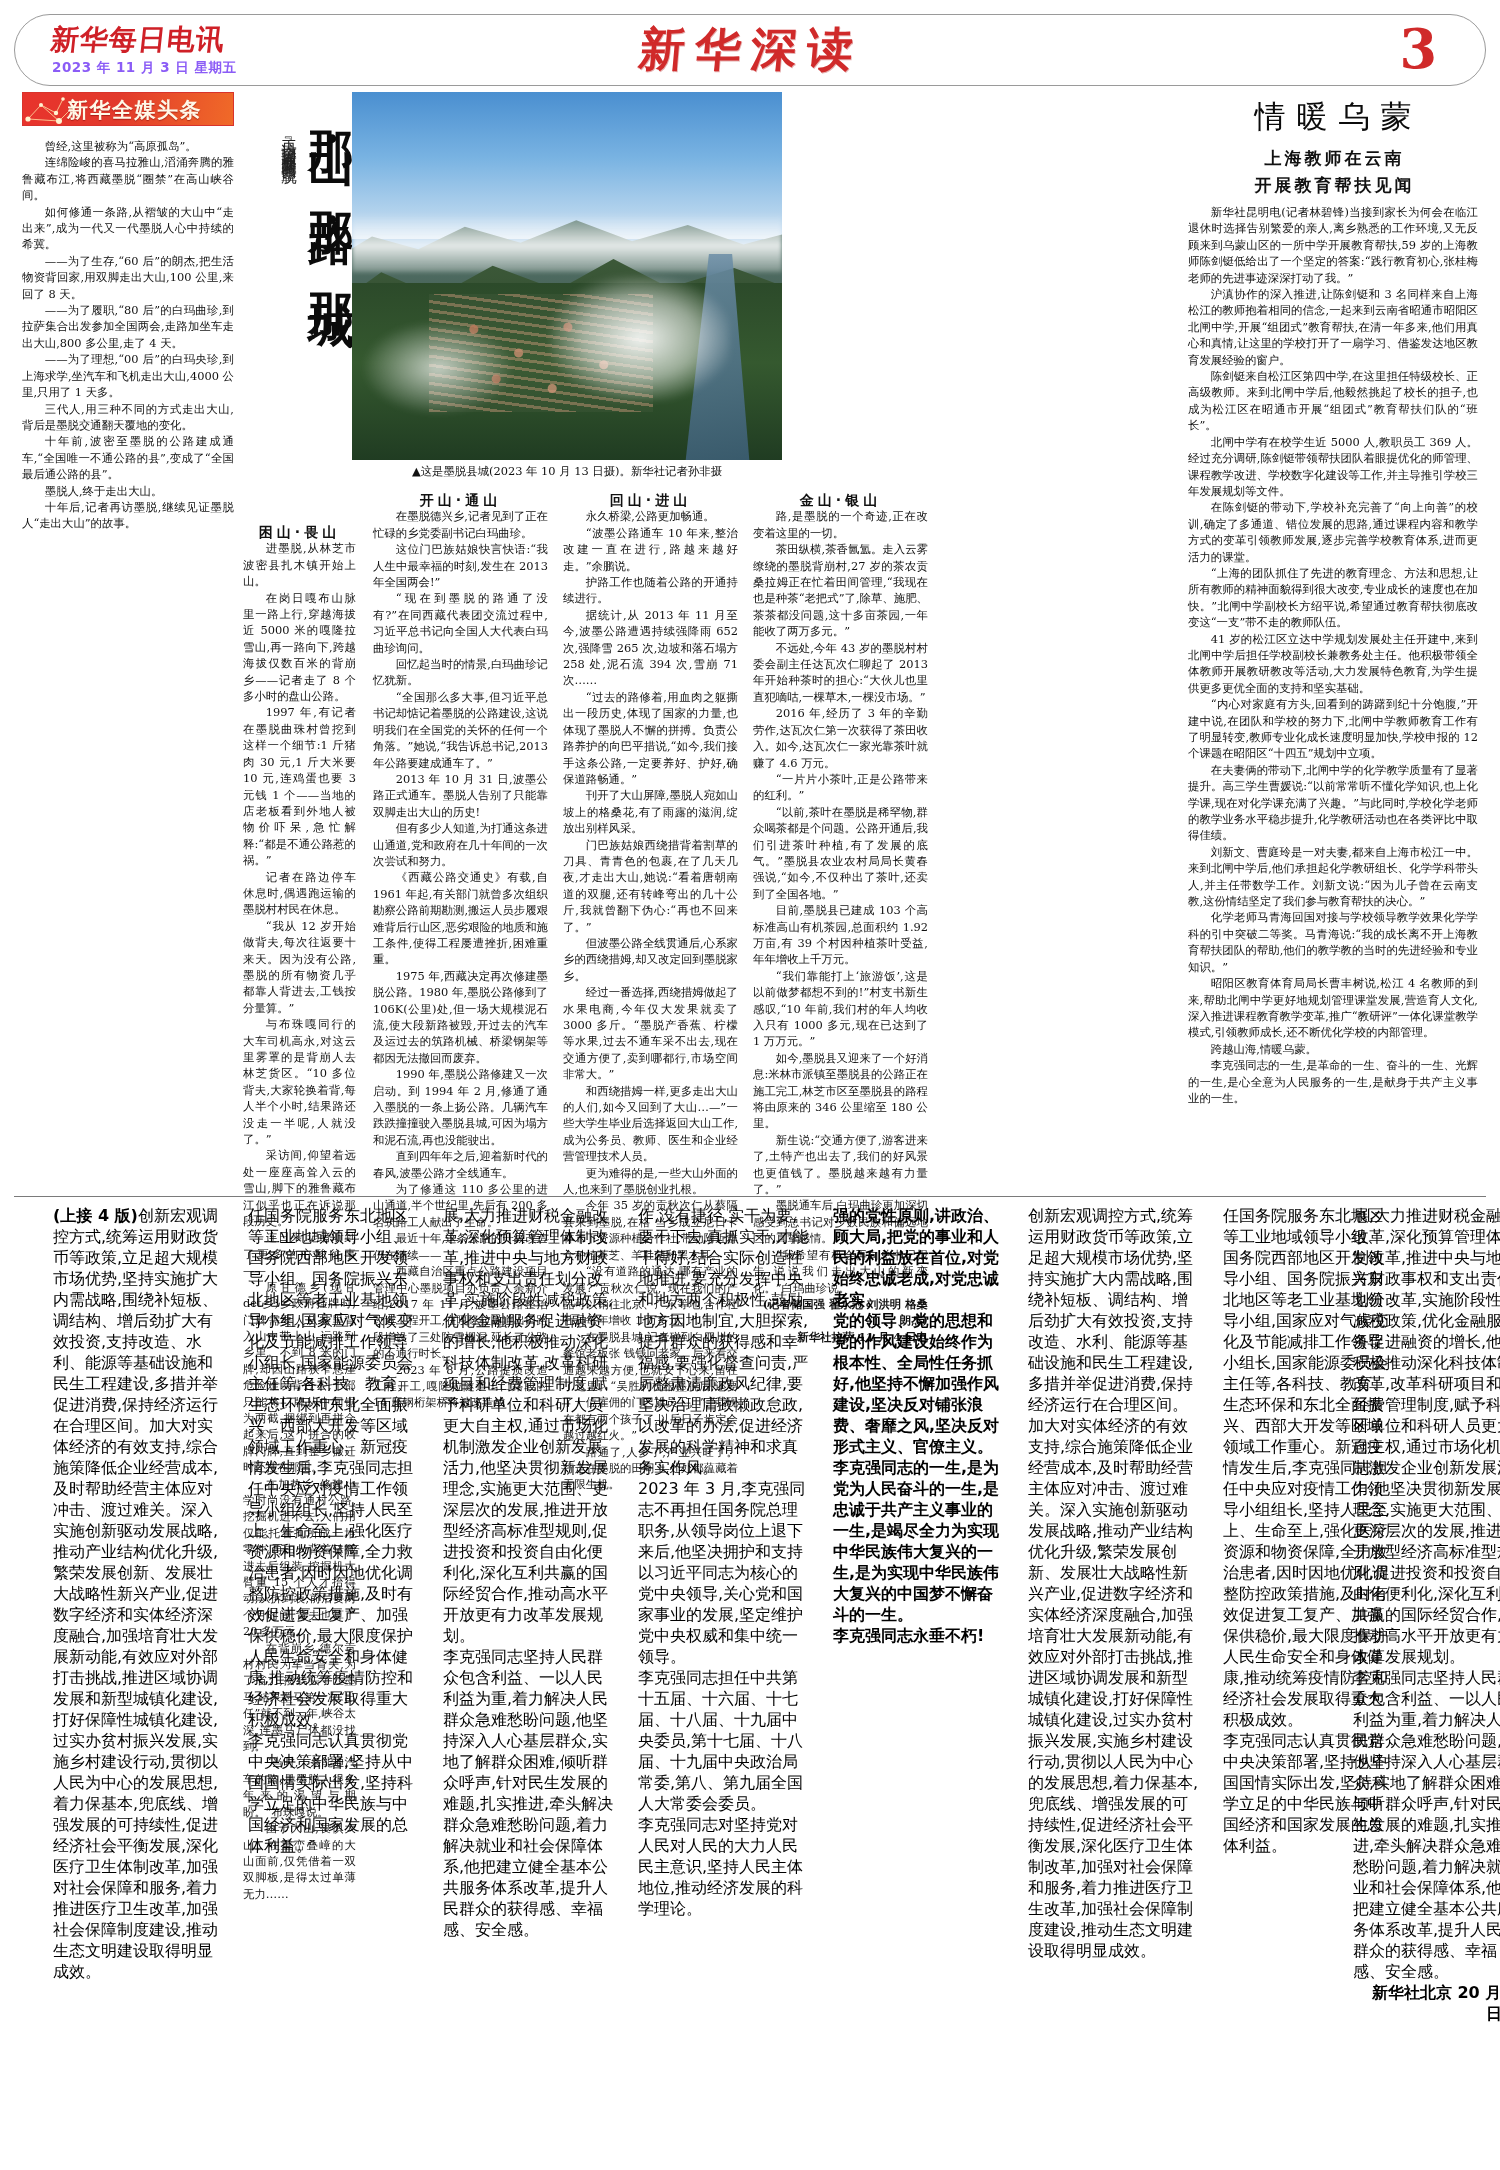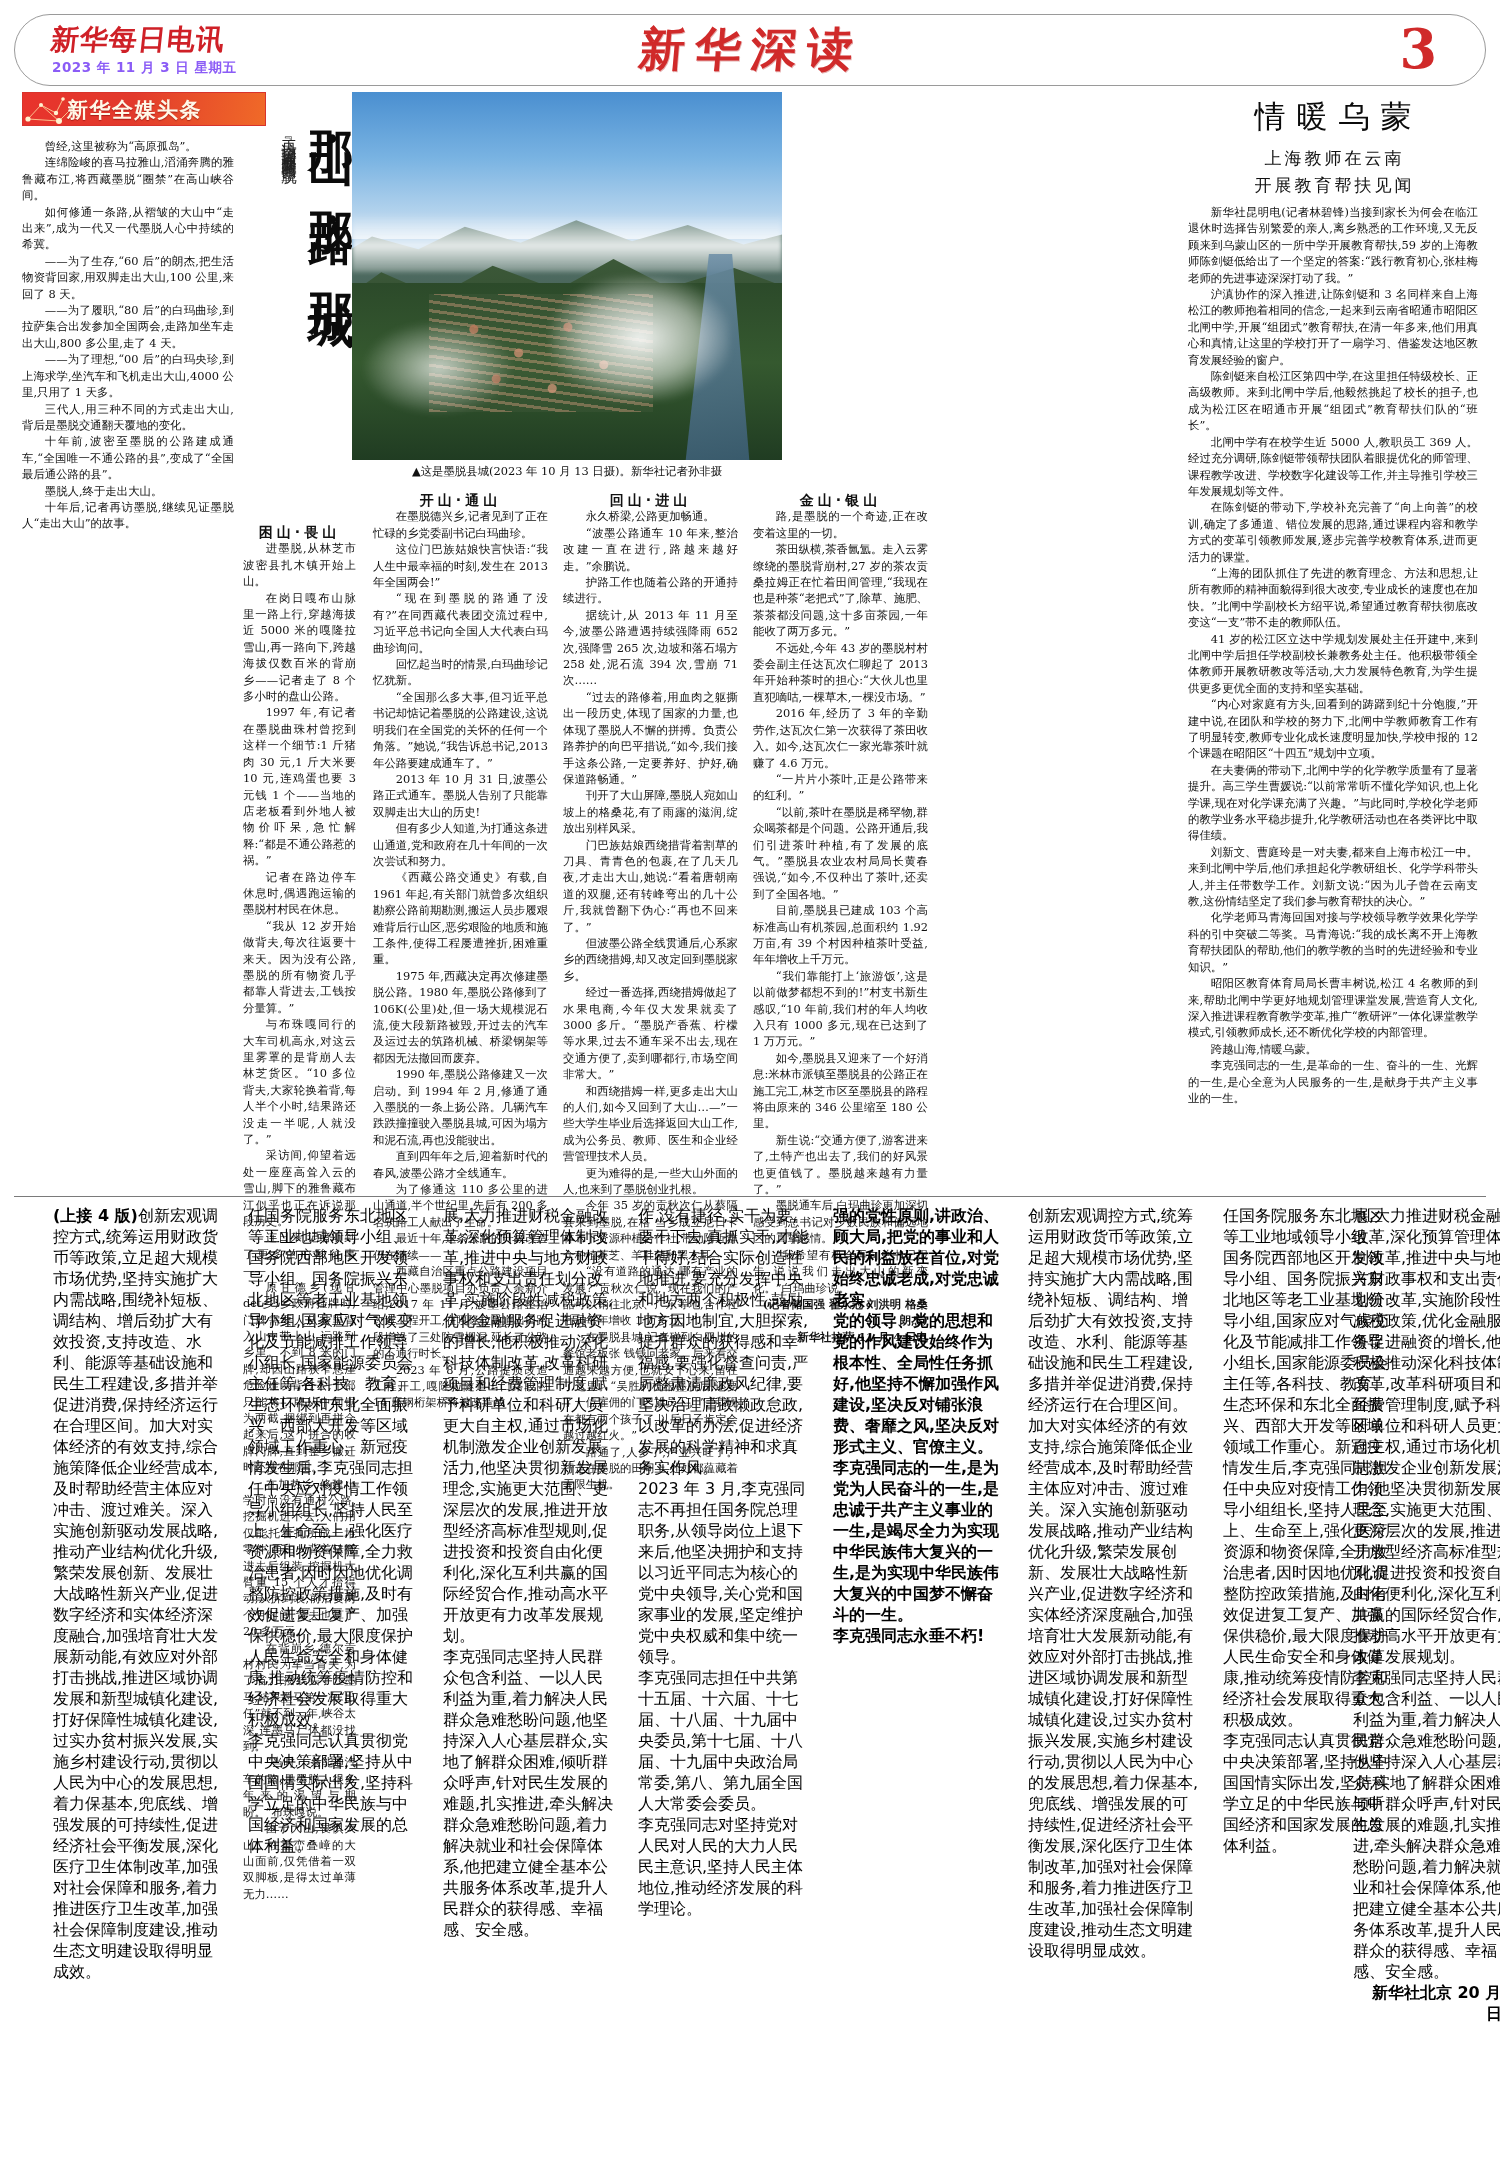--- a/index.html
+++ b/index.html
@@ -62,21 +62,21 @@
     font-family: "DejaVu Sans", "Liberation Sans", sans-serif;
   }
   .byline { text-align: right; font-weight: bold; text-indent:0 !important; margin-top:4px;}
 
   
   .topzone { position: absolute; left: 0; top: 92px; width: 1500px; height: 1082px; }
 
   
   .lead-col { position: absolute; left: 22px; top: 0; width: 212px; height: 1076px; }
   .banner {
-    width: 244px; height: 34px; margin-bottom: 12px;
+    width: 212px; height: 34px; margin-bottom: 12px;
     background: linear-gradient(100deg,#e8332c 0%,#e23a2c 45%,#f06a28 100%);
     border: 1px solid #d8332c;
     position: relative; overflow: hidden;
   }
   .banner svg { position:absolute; left:0; top:0; }
   .banner-label {
     position: absolute; left: 44px; top: 3px;
     font-family: "DejaVu Serif","Liberation Serif", serif;
     font-weight: bold; font-size: 21px; color: #fff8e8;
     letter-spacing: 1.5px;
@@ -170,21 +170,21 @@
   .right-head {
     position: absolute; left: 1188px; top: 4px; width: 290px; text-align: center;
   }
   .right-title {
     font-family: "DejaVu Serif","Liberation Serif", serif;
     font-weight: normal; font-size: 31px; letter-spacing: 11px; color: #0b0b0b;
     text-indent: 11px;
   }
   .right-sub {
     font-family: "DejaVu Sans","Liberation Sans", sans-serif;
-    font-weight: normal; font-size: 17px; letter-spacing: 3px; color: #111;
+    font-weight: bold; font-size: 17px; letter-spacing: 3px; color: #111;
     line-height: 27px; margin-top: 7px; text-indent: 3px;
   }
 
   
   .divider {
     position: absolute; left: 14px; top: 1196px; width: 1472px;
     border-top: 1.4px solid #7a7a7a;
   }
   .botzone { position: absolute; left: 0; top: 1206px; width: 1500px; height: 950px; }
   .bot-col { position: absolute; width: 175px; margin-left: 33px; }

